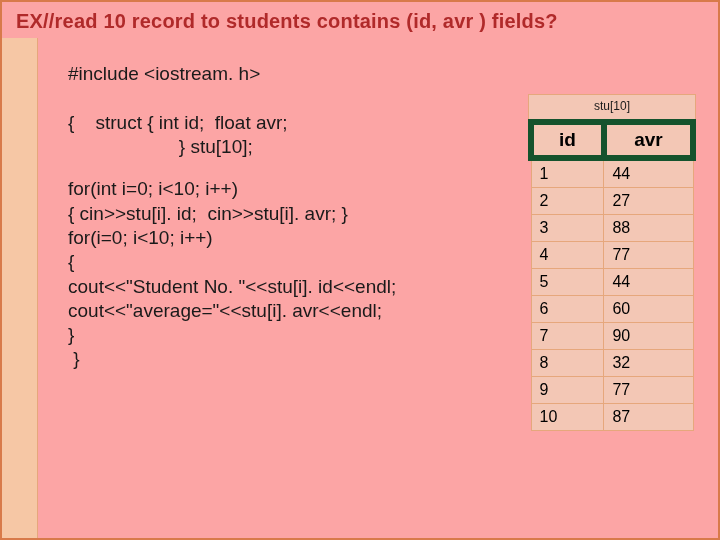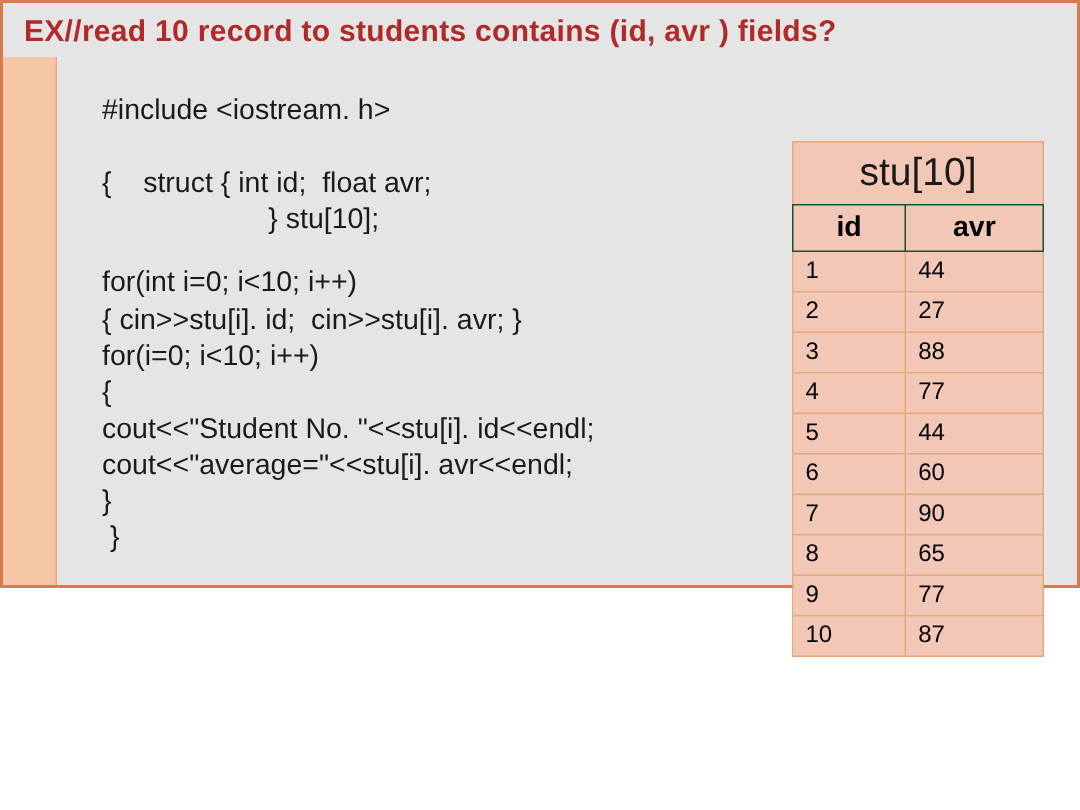--- a/index.html
+++ b/index.html
@@ -6,24 +6,24 @@
   body {
     width: 720px;
     height: 540px;
     font-family: Arial, Helvetica, sans-serif;
     background: #fff;
     position: relative;
     overflow: hidden;
   }
   .outer {
     width: 720px;
-    height: 392px;
+    height: 540px;
     border: 2px solid #d87a4a;
     position: relative;
-    background: #e5e5e5;
+    background: #fca5a5;
   }
   .left-accent {
     position: absolute;
     left: 0;
     top: 36px;
     bottom: 0;
     width: 36px;
     background: #f6c7a5;
     border-right: 1px solid #e6a77c;
   }
@@ -53,37 +53,37 @@
   .content span { white-space: pre; }
   .side {
     position: absolute;
     top: 92px;
     right: 22px;
     width: 168px;
   }
   .struct-name {
     text-align: center;
     color: #1a1a1a;
-    font-size: 26px;
+    font-size: 12px;
     padding: 4px 0 6px 0;
     background: #f3c7b5;
     border: 1px solid #e6a77c;
     border-bottom: none;
   }
   table.stu {
     width: 100%;
     border-collapse: collapse;
     font-size: 16px;
   }
   table.stu th {
     background: #f3c7b5;
     font-weight: bold;
     text-align: center;
     padding: 4px 6px;
-    border: 1px solid #14532d;
+    border: 6px solid #14532d;
     font-size: 19px;
   }
   table.stu td {
     background: #f3c7b5;
     padding: 4px 8px;
     border: 1px solid #e6a77c;
     text-align: left;
   }
   table.stu tr td:first-child {
     width: 45%;
@@ -149,21 +149,21 @@
         <tr>
             <td>6</td>
             <td>60</td>
           </tr>
         <tr>
             <td>7</td>
             <td>90</td>
           </tr>
         <tr>
             <td>8</td>
-            <td>65</td>
+            <td>32</td>
           </tr>
         <tr>
             <td>9</td>
             <td>77</td>
           </tr>
         <tr>
             <td>10</td>
             <td>87</td>
           </tr>
       </tbody>

